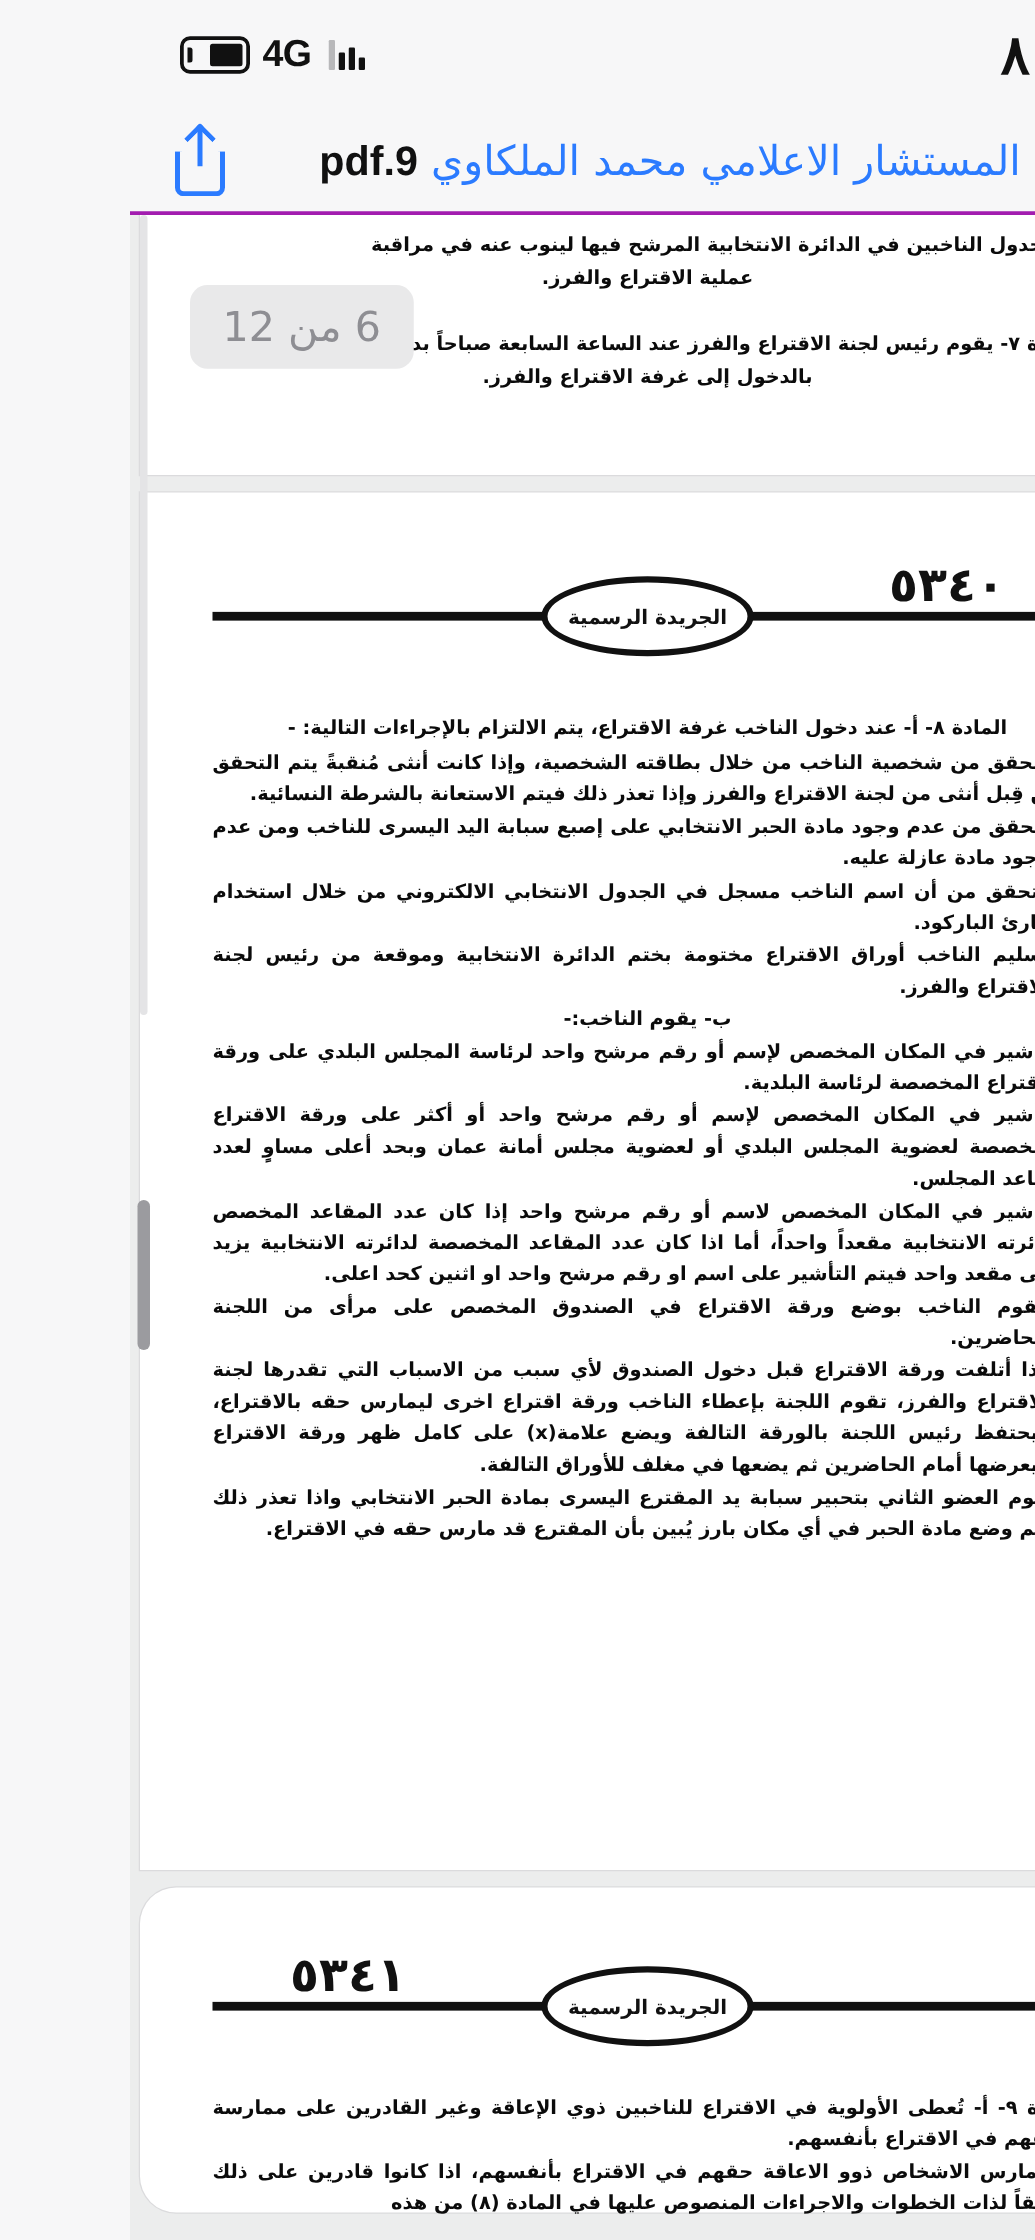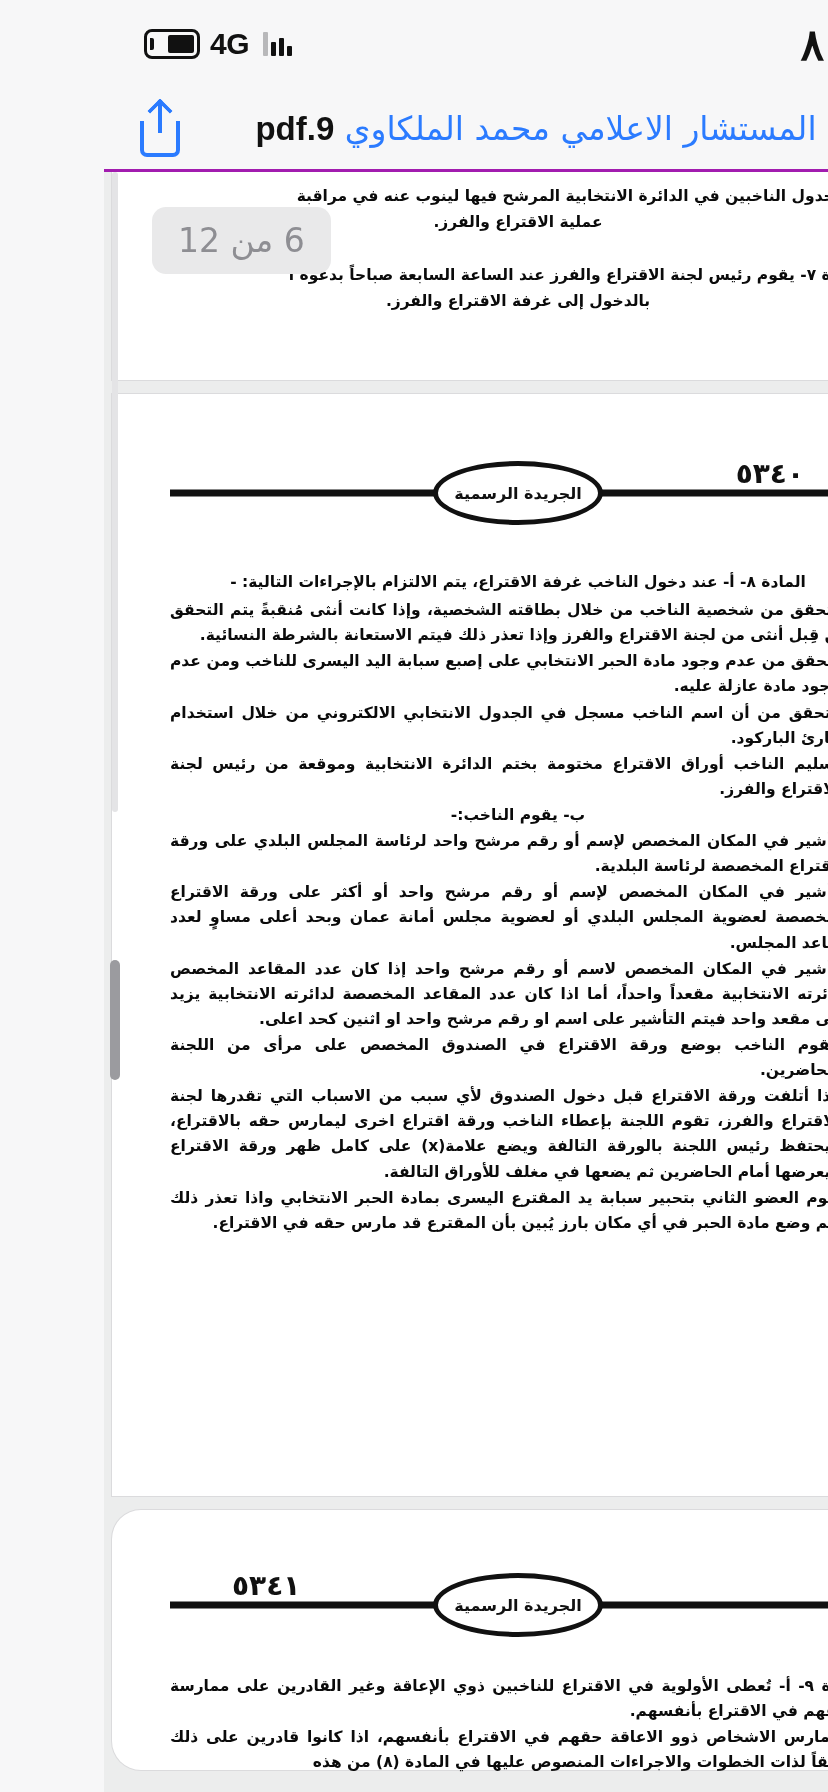--- a/index.html
+++ b/index.html
@@ -99,41 +99,41 @@
     transform:translateY(-50%);
   }
   .gaz-ellipse{
     position:absolute; top:50%; left:50%; transform:translate(-50%,-50%);
     width:170px; height:64px; border:5px solid #111; border-radius:50%;
     background:#fff; display:flex; align-items:center; justify-content:center;
     font-family:"DejaVu Sans", sans-serif; font-size:16px; color:#111; font-weight:600;
   }
   .gaz-num{
     position:absolute; bottom:46px; right:62px;
-    font-family:"DejaVu Sans", sans-serif; font-size:28px; font-weight:700; color:#111;
+    font-family:"DejaVu Sans", sans-serif; font-size:38px; font-weight:700; color:#111;
     letter-spacing:2px;
   }
   .gaz-num.left{ right:auto; left:62px; }
 
   
   .body-txt{
     font-family:"DejaVu Sans", sans-serif;
     color:#0b0b0b; font-weight:700;
     font-size:15.5px; line-height:1.62;
     text-align:justify; direction:rtl;
   }
   .body-txt p{ margin:0 0 1px 0; }
   .p-head{ text-align:center; margin-bottom:3px !important; }
   .p-ind{ padding-right:18px; text-indent:-18px; }
   .p-ind2{ padding-right:26px; text-indent:-26px; }
   .p-center-sub{ text-align:center; }
 
   
   .page-badge{
-    position:absolute; top:207px; left:48px;
+    position:absolute; top:228px; left:48px;
     background:#e9e9ea; color:#8e8e93;
     font-family:"DejaVu Sans", sans-serif;
     font-size:33px; padding:14px 26px; border-radius:14px;
     direction:rtl; z-index:30;
   }
 
   
   .scrollbar{
     position:absolute; left:6px; top:788px; width:10px; height:120px;
     background:#9b9b9f; border-radius:5px; z-index:25;

